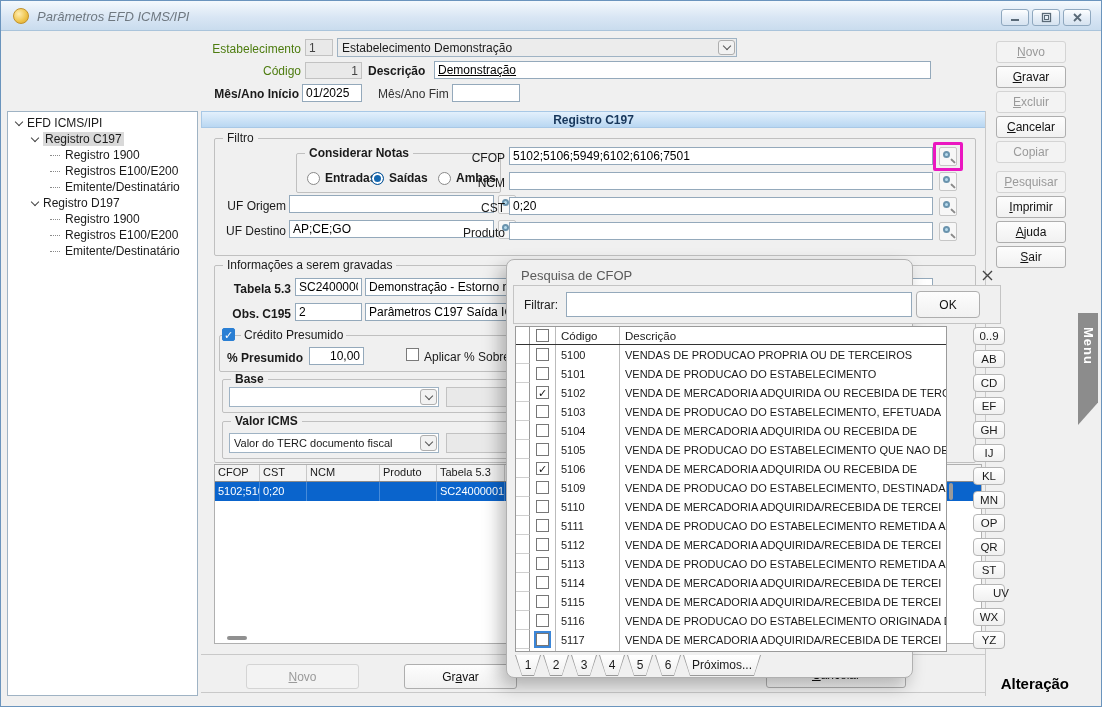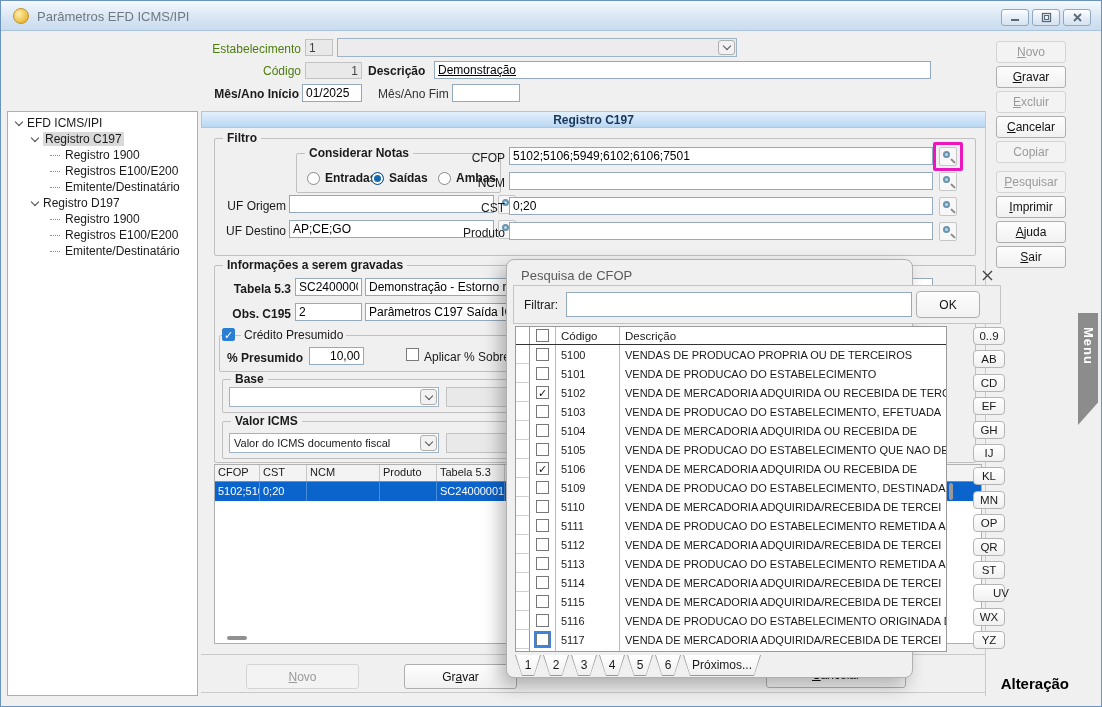--- a/index.html
+++ b/index.html
@@ -4,21 +4,21 @@
 <style>
   * { box-sizing: border-box; margin: 0; padding: 0; }
   html,body { width:1102px; height:707px; }
   body { font-family:"Liberation Sans", sans-serif; font-size:12px; color:#1a1a1a; background:#e8e8e8; }
   u { text-decoration:underline; }
 
   .window { position:relative; width:1102px; height:707px; background:#f0f0f0;
             border:1px solid #6a94bd; overflow:hidden; }
   .titlebar { position:absolute; left:0; top:0; right:0; height:30px;
               background:linear-gradient(#f4f9fd,#d9e6f4 55%,#c9dcee);
-              border-bottom:1px solid #aac4db; }
+              border-bottom:1px solid #aac4db;font-style:italic; }
   .app-icon { position:absolute; left:12px; top:7px; width:16px; height:16px; border-radius:50%;
               background:radial-gradient(circle at 35% 35%, #ffedb0, #eec34a 60%, #d8a32e);
               border:1px solid #c2922a; }
   .title-text { position:absolute; left:36px; top:8px; font-size:13px; color:#6f7880; }
   .winbtn { position:absolute; top:8px; width:28px; height:17px; border:1px solid #8fa8bf; border-radius:3px;
             background:linear-gradient(#fdfeff,#e6eef7 50%,#d6e3f0); display:flex; align-items:center; justify-content:center; }
 
   .abs { position:absolute; }
   .lbl { position:absolute; white-space:nowrap; }
   .lbl.r { text-align:right; }
@@ -34,21 +34,21 @@
   .chev { width:6px; height:6px; border-right:1.6px solid #555; border-bottom:1.6px solid #555;
           transform:rotate(45deg); margin-top:-3px; }
   .mag { position:absolute; width:18px; height:19px; background:#f7f7f7; border:1px solid #c6c6c6; border-radius:2px; }
   .mag .lens { position:absolute; left:3px; top:3px; width:7px; height:7px; border:2px solid #6a93ad;
                border-radius:50%; background:#b8dcee; }
   .mag .hand { position:absolute; left:10px; top:12px; width:6px; height:2px; background:#8a8a8a;
                transform:rotate(45deg); border-radius:1px; }
   .hl-box { position:absolute; border:3px solid var(--highlight,#ea16c0); border-radius:2px; z-index:45; }
 
   .gbox { position:absolute; border:1px solid #c0c0c0; border-radius:2px; }
-  .gbox > .legend { position:absolute; top:-8px; left:8px; background:#f0f0f0; padding:0 4px; white-space:nowrap;font-weight:bold; }
+  .gbox > .legend { position:absolute; top:-8px; left:8px; background:#f0f0f0; padding:0 4px; white-space:nowrap; }
 
   .tree { position:absolute; left:6px; top:110px; width:191px; height:585px; background:#fff;
           border:1px solid #9fb3c4; padding-top:3px; overflow:hidden; }
   .tree-item { height:16px; display:flex; align-items:center; gap:5px; white-space:nowrap; }
   .tree-item .tchev { width:6px; height:6px; border-right:1.5px solid #444; border-bottom:1.5px solid #444;
                       transform:rotate(45deg); flex:none; margin-top:-2px; }
   .tree-item .dash { width:10px; border-top:1px dotted #8a8a8a; flex:none; }
   .tree-item .tlabel.sel { background:#d9d9d9; padding:0 2px; }
 
   .panel-header { position:absolute; left:200px; top:110px; width:785px; height:17px;
@@ -138,20 +138,21 @@
     <div class="winbtn" style="left:1062px;">
       <svg width="11" height="11">
           <path d="M2 2 L9 9 M9 2 L2 9" stroke="#5a6a78" stroke-width="1.8"></path>
         </svg>
     </div>
   </div>
 
   <div class="lbl r gray" style="left:150px;top:41px;width:150px;">Estabelecimento</div>
   <input class="tf" style="left: 304px; top: 38px; width: 28px; height: 17px;" disabled="" value="1">
   <div class="combo dis" style="left:336px;top:37px;width:400px;height:19px;">
+    <div class="txt">Estabelecimento Demonstração</div>
     <div class="btn">
         <span class="chev"></span>
       </div>
   </div>
 
   <div class="lbl r gray" style="left:200px;top:63px;width:100px;">Código</div>
   <input class="tf" style="left: 304px; top: 61px; width: 57px; height: 17px; text-align: right;" disabled="" value="1">
   <div class="lbl b" style="left:367px;top:63px;">Descrição</div>
   <input class="tf" style="left: 433px; top: 60px; width: 497px; height: 18px; text-decoration: underline;" value="Demonstração">
 
@@ -290,21 +291,21 @@
     <div class="btn">
         <span class="chev"></span>
       </div>
   </div>
   <div class="gfield abs" style="left:445px;top:386px;width:200px;height:20px;"></div>
 
   <div class="gbox" style="left:221px;top:420px;width:710px;height:38px;">
     <div class="legend b">Valor ICMS</div>
   </div>
   <div class="combo" style="left:228px;top:432px;width:210px;height:20px;font-size:11px;">
-    <div class="txt" style="padding-top:3px;">Valor do ICMS documento fiscal</div>
+    <div class="txt" style="padding-top:3px;">Valor do TERC documento fiscal</div>
     <div class="btn">
         <span class="chev"></span>
       </div>
   </div>
   <div class="gfield abs" style="left:445px;top:432px;width:200px;height:20px;"></div>
 
   <div class="grid">
     <div class="grid-header" id="grid-header">
         <div class="gc" style="width: 45px;">CFOP</div>
         <div class="gc" style="width: 47px;">CST</div>

